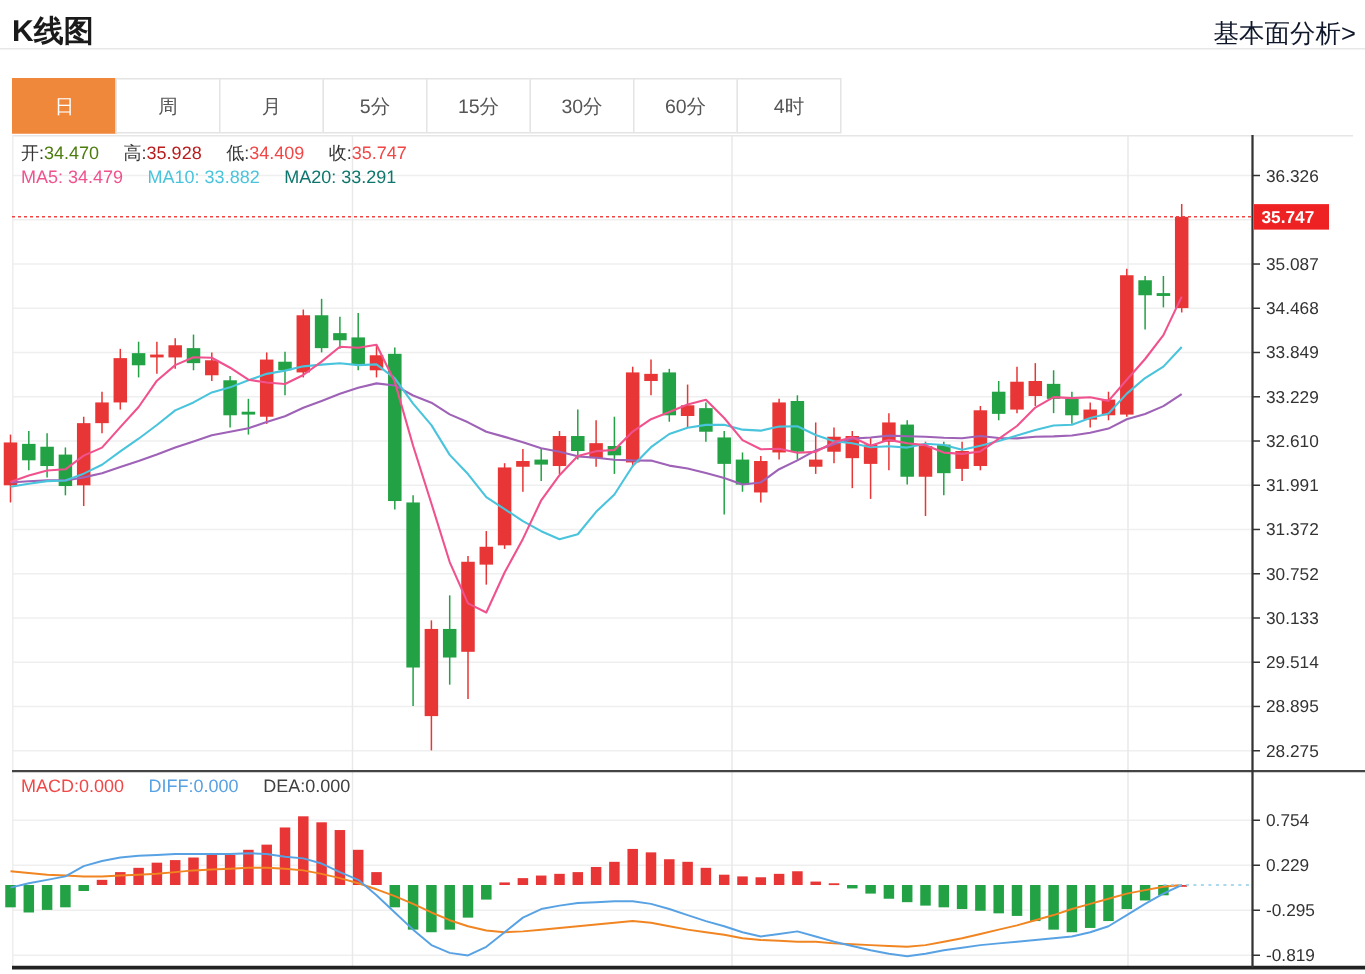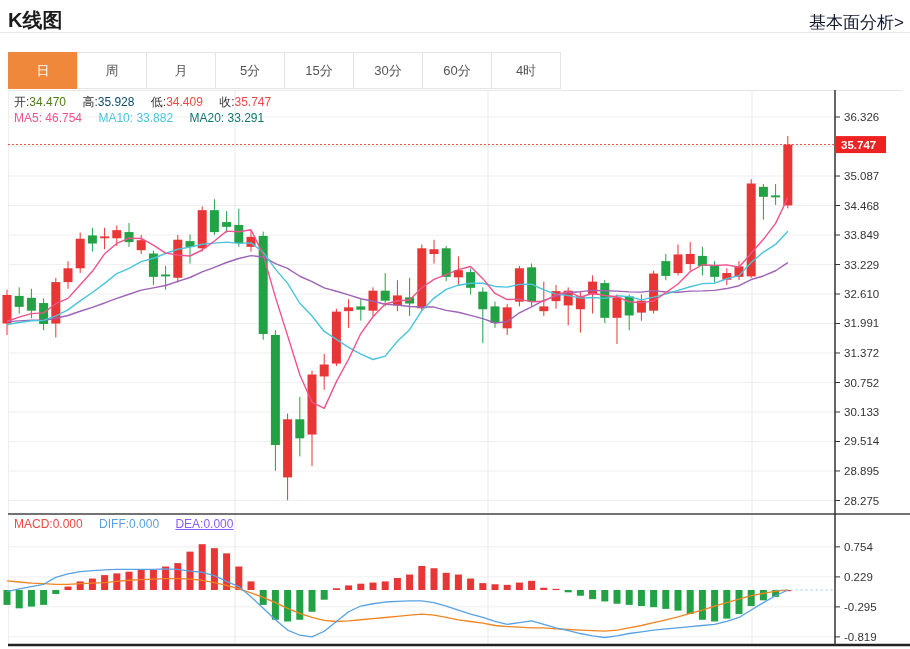--- a/index.html
+++ b/index.html
@@ -319,30 +319,30 @@
           <text x="844" y="550.88775" font-size="11.5" fill="#333333">-0.819</text>
         </g>
         <g>
           <rect x="836" y="46.080665000000025" width="50" height="17" fill="#ee2222"></rect>
           <text x="841" y="58.580665000000025" font-size="11.5" fill="#fff" font-weight="bold">35.747</text>
         </g>
       </svg>
 
     <div class="overlay-row row-ohlc">
       <span class="pair"><span class="lbl">开:</span><span style="color: #4d7c0f;">34.470</span></span>
-      <span class="pair"><span class="lbl">高:</span><span style="color: #0c4a6e;">35.928</span></span>
+      <span class="pair"><span class="lbl">高:</span><span style="color: #b91c1c;">35.928</span></span>
       <span class="pair"><span class="lbl">低:</span><span style="color: rgb(240, 72, 72);">34.409</span></span>
       <span class="pair"><span class="lbl">收:</span><span style="color: rgb(240, 72, 72);">35.747</span></span>
     </div>
 
     <div class="overlay-row row-ma">
-      <span class="pair" style="color: rgb(240, 82, 142);"><span>MA5: </span><span>46.754</span></span>
+      <span class="pair" style="color: rgb(240, 82, 142);"><span>MA5: </span><span>34.479</span></span>
       <span class="pair" style="color: rgb(73, 196, 220); text-align: center;"><span>MA10: </span><span>33.882</span></span>
       <span class="pair" style="color: #0f766e;"><span>MA20: </span><span>33.291</span></span>
     </div>
 
     <div class="overlay-row row-macd">
       <span class="pair" style="color: rgb(240, 72, 72);"><span>MACD:</span><span>0.000</span></span>
       <span class="pair" style="color: rgb(88, 162, 228);"><span>DIFF:</span><span>0.000</span></span>
-      <span class="pair" style="color: #8b5cf6; text-decoration: underline;"><span>DEA:</span><span>0.000</span></span>
+      <span class="pair" style="color: #404040;"><span>DEA:</span><span>0.000</span></span>
     </div>
   </div>
 </div>
 
 </body></html>

